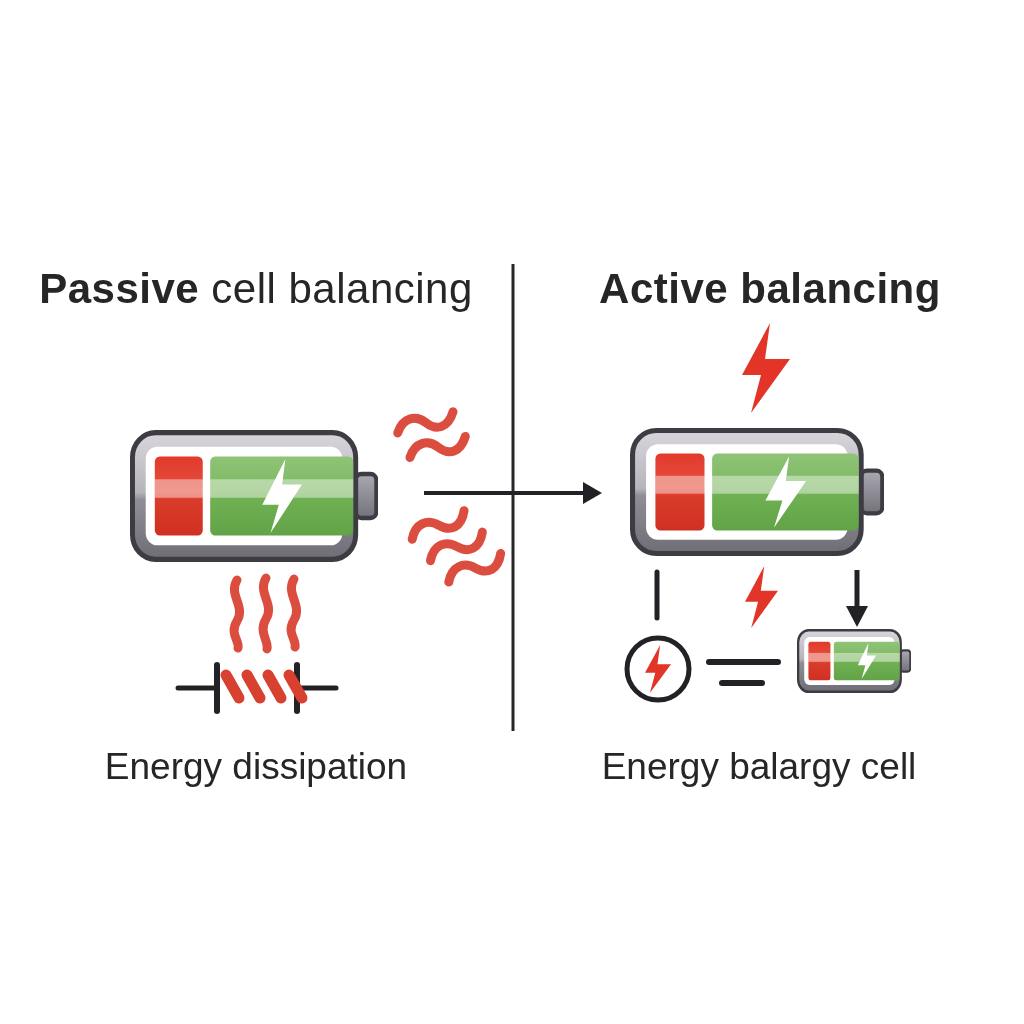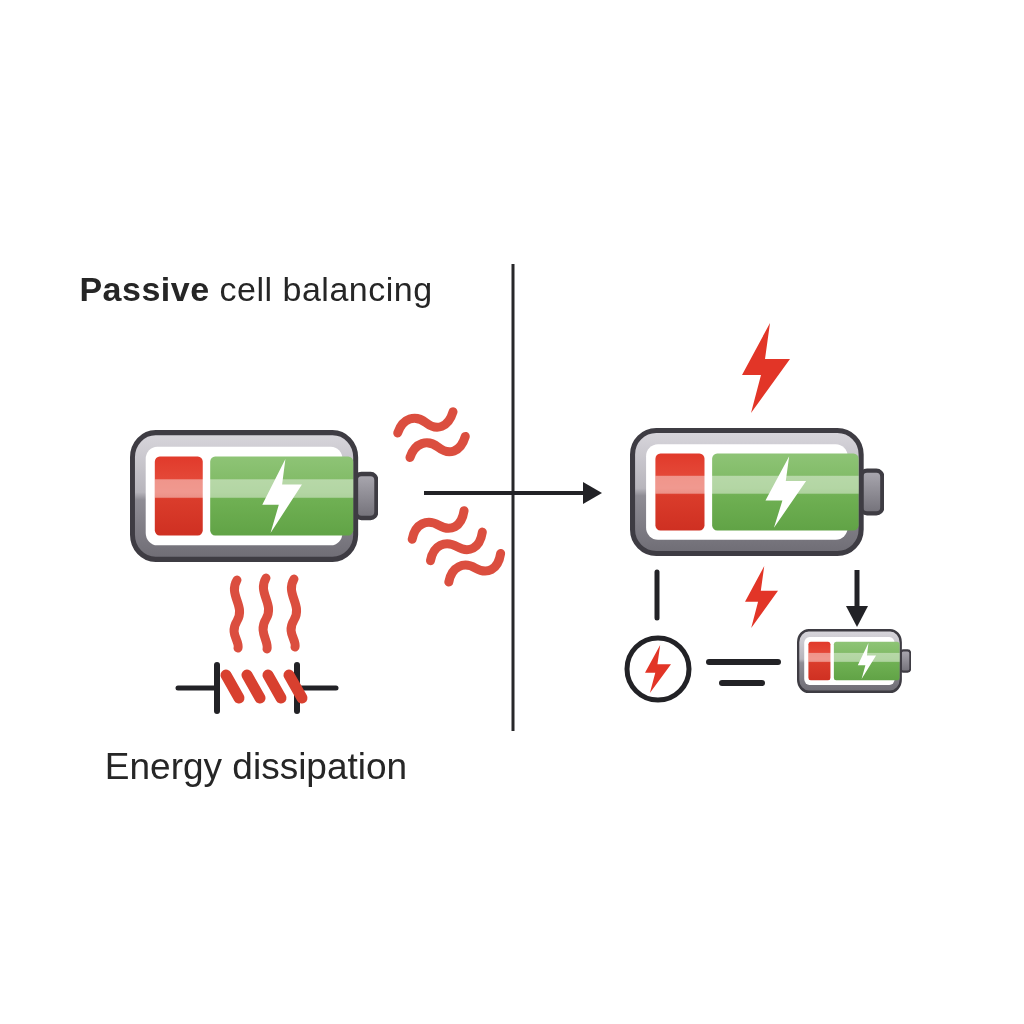--- a/index.html
+++ b/index.html
@@ -3,43 +3,45 @@
 <meta charset="utf-8">
 <style>
   html,body{margin:0;padding:0;background:#fff;}
   .canvas{
     position:relative;width:1024px;height:1024px;overflow:hidden;
     background:var(--background,#ffffff);
     font-family:"Liberation Sans","DejaVu Sans",sans-serif;
   }
   .title{
     position:absolute;top:262px;height:54px;line-height:54px;
-    font-size:34px;color:var(--text-dark,#232323);
+    font-size:42px;color:var(--text-dark,#232323);
     text-align:center;letter-spacing:0.5px;white-space:nowrap;
   }
   .title .bold{font-weight:bold;}
   .title-left{left:0;width:512px;}
   .title-right{left:520px;width:500px;font-weight:bold;}
   .caption{
     position:absolute;top:744px;height:46px;line-height:46px;
     font-size:37px;color:var(--text-dark,#2b2b2b);
     text-align:center;white-space:nowrap;
   }
   .caption-left{left:0;width:512px;}
   .caption-right{left:514px;width:490px;}
   svg.art{position:absolute;left:0;top:0;}
 </style>
 </head>
 <body>
 
 <div class="canvas">
 
   <div class="title title-left"><span class="bold">Passive</span><span> cell balancing</span></div>
+  <div class="title title-right">Active balancing</div>
 
   <div class="caption caption-left">Energy dissipation</div>
+  <div class="caption caption-right">Energy balargy cell</div>
 
   <svg class="art" width="1024" height="1024" viewBox="0 0 1024 1024">
     <defs>
       <linearGradient id="caseGrad" x1="0" y1="0" x2="0" y2="1">
         <stop offset="0" stop-color="#d8d6dc"></stop>
         <stop offset="0.47" stop-color="#b7b5bc"></stop>
         <stop offset="0.53" stop-color="#8f8d95"></stop>
         <stop offset="1" stop-color="#6f6d75"></stop>
       </linearGradient>
       <linearGradient id="redGrad" x1="0" y1="0" x2="0" y2="1">

